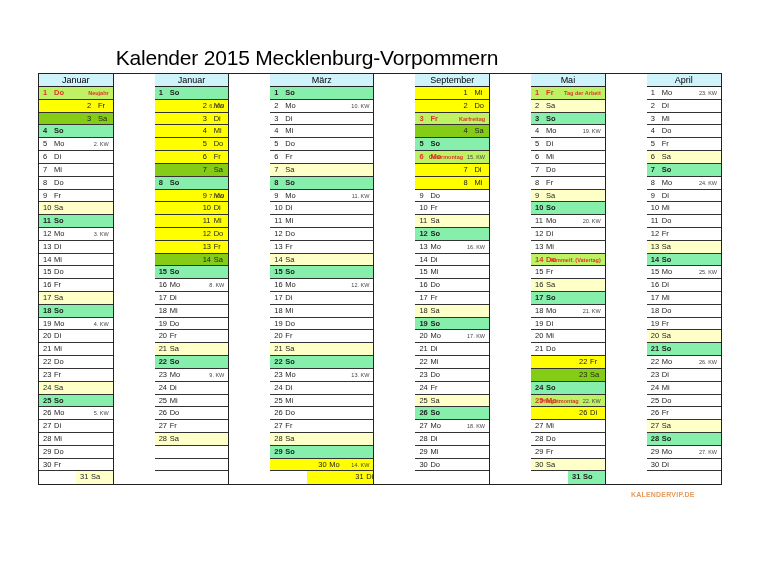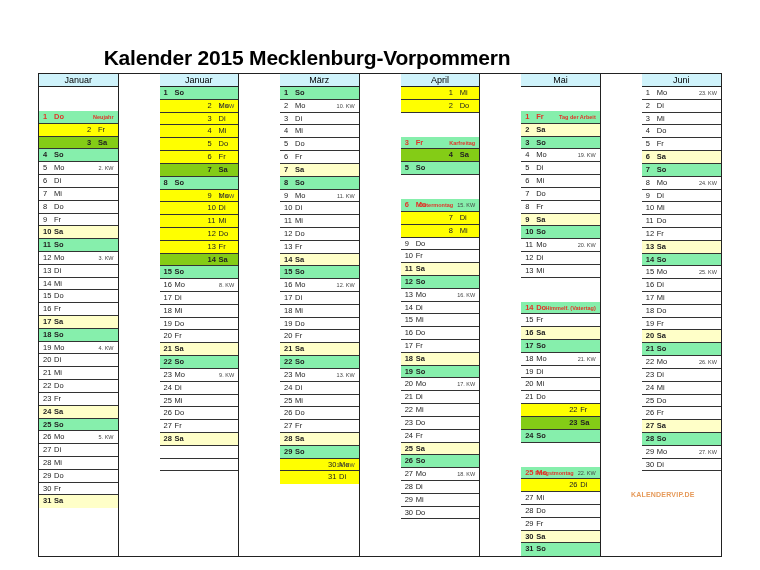--- a/index.html
+++ b/index.html
@@ -1,28 +1,28 @@
 <!DOCTYPE html>
 <html><head>
 <meta charset="utf-8">
 <style>
   html, body { margin:0; padding:0; background:#ffffff; }
   body { width:760px; height:570px; position:relative; overflow:hidden; font-family:"Liberation Sans", sans-serif; }
-  .title { position:absolute; left:0; top:46px; width:614px; text-align:center; font-size:21px; font-weight:bold; color:#000; letter-spacing:-0.2px; }
+  .title { position:absolute; left:0; top:46px; width:614px; text-align:center; font-size:21px; font-weight:normal; color:#000; letter-spacing:-0.2px; }
   .cal { position:absolute; left:38px; top:73px; width:684px; border:1.5px solid #222; box-sizing:border-box; display:flex;gap:41px; }
   .month { width:114px; border-right:1.5px solid #222; box-sizing:border-box; }
   .month:last-child { border-right:none; }
   .mhead { height:13px; line-height:13px; background:#cff3fb; text-align:center; font-size:9px; color:#000; border-bottom:1.5px solid #222; box-sizing:border-box; }
   .row { height:12.82px; box-sizing:border-box; border-bottom:1px solid #333; position:relative; font-size:7.5px; line-height:12px; padding-left:4px; color:#222; white-space:nowrap; background:#fff; }
-  .row:last-child { border-bottom:none; }
-  .row.sa { background:#ffffc8; font-weight:bold; }
+  .row:last-child { border-bottom:none;margin-left:37px; }
+  .row.sa { background:#ffffc8; font-weight:normal; }
   .row.so { background:#86efac; font-weight:bold; }
   .row.fer { background:#ffff00;padding-left:48px; }
   .row.fer.sa { background:#84cc16; }
-  .row.hol { background:#86efac; color:#e0352a; font-weight:bold;margin-top:24px; }
+  .row.hol { background:#bef264; color:#e0352a; font-weight:bold; }
   .row.empty { background:#fff; }
   .d { display:inline-block; width:11px; }
   .kw { position:absolute; right:4px; top:0; font-size:5.5px; color:#444; font-weight:normal; }
   .hn { position:absolute; right:4px; top:0; font-size:5.5px; color:#e0352a; font-weight:bold; }
   .hn.withkw { right:26px; }
   .footer { position:absolute; left:631px; top:491px; font-size:7px; font-weight:bold; color:#e69a5a; letter-spacing:0.2px; }
 </style>
 </head>
 <body>
 
@@ -125,21 +125,21 @@
       <div class="row"><span class="d">24</span><span>Di</span></div>
       <div class="row"><span class="d">25</span><span>Mi</span></div>
       <div class="row"><span class="d">26</span><span>Do</span></div>
       <div class="row"><span class="d">27</span><span>Fr</span></div>
       <div class="row sa"><span class="d">28</span><span>Sa</span></div>
       <div class="row so"><span class="d">29</span><span>So</span></div>
       <div class="row fer"><span class="d">30</span><span>Mo</span><span class="kw">14. KW</span></div>
       <div class="row fer"><span class="d">31</span><span>Di</span></div>
     </div>
     <div class="month">
-      <div class="mhead">April</div>
+      <div class="mhead">September</div>
       <div class="row fer"><span class="d">1</span><span>Mi</span></div>
       <div class="row fer"><span class="d">2</span><span>Do</span></div>
       <div class="row hol"><span class="d">3</span><span>Fr</span><span class="hn">Karfreitag</span></div>
       <div class="row fer sa"><span class="d">4</span><span>Sa</span></div>
       <div class="row so"><span class="d">5</span><span>So</span></div>
       <div class="row hol"><span class="d">6</span><span>Mo</span><span class="hn withkw">Ostermontag</span><span class="kw">15. KW</span></div>
       <div class="row fer"><span class="d">7</span><span>Di</span></div>
       <div class="row fer"><span class="d">8</span><span>Mi</span></div>
       <div class="row"><span class="d">9</span><span>Do</span></div>
       <div class="row"><span class="d">10</span><span>Fr</span></div>
@@ -193,21 +193,21 @@
       <div class="row so"><span class="d">24</span><span>So</span></div>
       <div class="row hol"><span class="d">25</span><span>Mo</span><span class="hn withkw">Pfingstmontag</span><span class="kw">22. KW</span></div>
       <div class="row fer"><span class="d">26</span><span>Di</span></div>
       <div class="row"><span class="d">27</span><span>Mi</span></div>
       <div class="row"><span class="d">28</span><span>Do</span></div>
       <div class="row"><span class="d">29</span><span>Fr</span></div>
       <div class="row sa"><span class="d">30</span><span>Sa</span></div>
       <div class="row so"><span class="d">31</span><span>So</span></div>
     </div>
     <div class="month">
-      <div class="mhead">Juni</div>
+      <div class="mhead">April</div>
       <div class="row"><span class="d">1</span><span>Mo</span><span class="kw">23. KW</span></div>
       <div class="row"><span class="d">2</span><span>Di</span></div>
       <div class="row"><span class="d">3</span><span>Mi</span></div>
       <div class="row"><span class="d">4</span><span>Do</span></div>
       <div class="row"><span class="d">5</span><span>Fr</span></div>
       <div class="row sa"><span class="d">6</span><span>Sa</span></div>
       <div class="row so"><span class="d">7</span><span>So</span></div>
       <div class="row"><span class="d">8</span><span>Mo</span><span class="kw">24. KW</span></div>
       <div class="row"><span class="d">9</span><span>Di</span></div>
       <div class="row"><span class="d">10</span><span>Mi</span></div>

